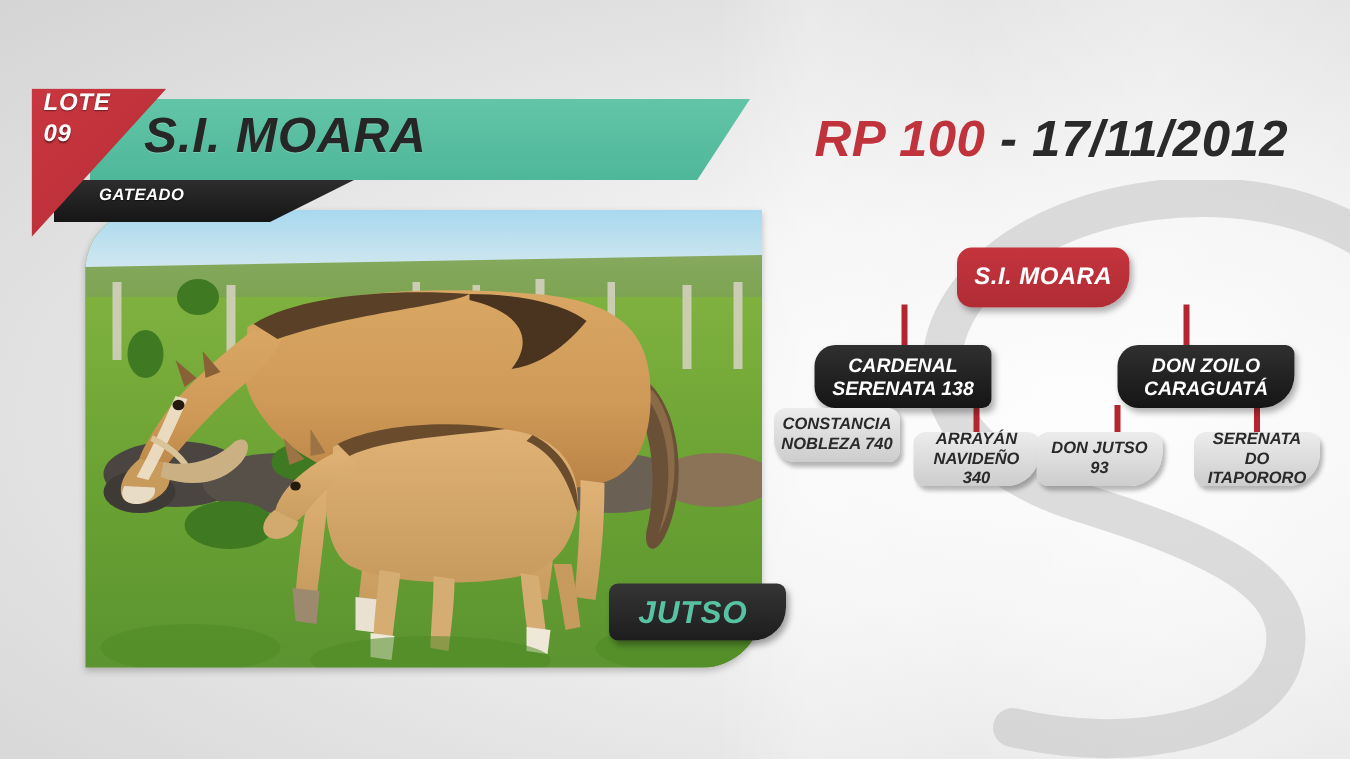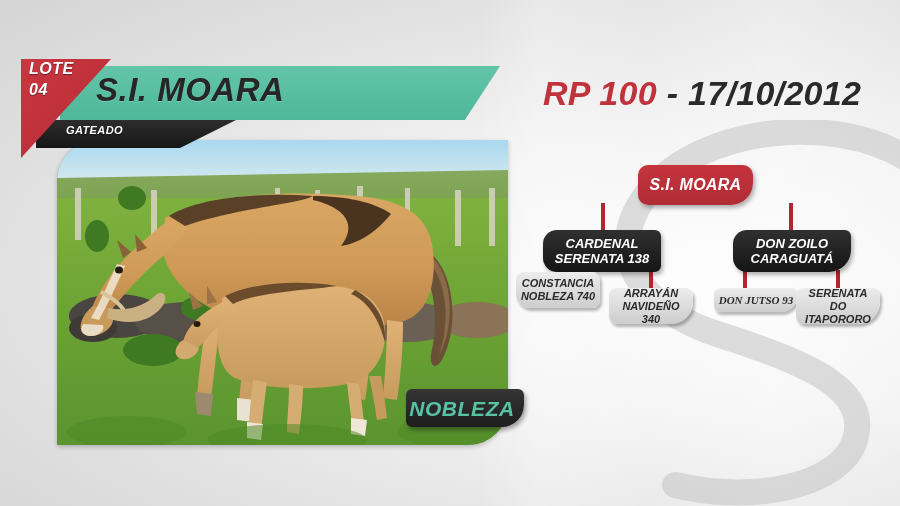--- a/index.html
+++ b/index.html
@@ -111,31 +111,31 @@
     box-shadow:2px 3px 4px rgba(0,0,0,.3);
   }
   .n-mid{
     background:linear-gradient(180deg,#303030 0%,#151515 100%);
     color:#fff;font-size:13px;line-height:15px;
     border-radius:14px 6px 6px 14px;
     box-shadow:2px 3px 4px rgba(0,0,0,.3);
     padding:16px 6px;
   }
   .n-mid.m1{left:38px;top:70px;width:118px;height:42px;}
-  .n-mid.m2{left:228px;top:70px;width:118px;height:42px;border-radius:14px 6px 22px 14px;}
+  .n-mid.m2{left:240px;top:70px;width:118px;height:42px;border-radius:14px 6px 22px 14px;}
   .n-leaf{
     background:linear-gradient(180deg,#ececec 0%,#cdcdcd 100%);
     color:#2a2a2a;font-size:11px;line-height:13px;
     border-radius:8px 8px 8px 8px;
     box-shadow:2px 3px 3px rgba(0,0,0,.28);
     padding:0 4px;
   }
   .n-leaf.l1{left:11px;top:112px;width:84px;height:36px;border-radius:8px 8px 8px 14px;}
   .n-leaf.l2{left:104px;top:128px;width:84px;height:36px;border-radius:8px 8px 22px 8px;justify-content:flex-end;}
-  .n-leaf.l3{left:209px;top:128px;width:84px;height:24px;border-radius:8px 8px 22px 8px;font-family:Liberation Serif, serif;}
+  .n-leaf.l3{left:186px;top:128px;width:84px;height:36px;border-radius:8px 8px 22px 8px;}
   .n-leaf.l4{left:291px;top:128px;width:84px;height:36px;border-radius:8px 8px 22px 8px;}
   .conn{position:absolute;background:#b3262f;width:4px;}
   .c-a{left:96px;top:43px;height:29px;}
   .c-b{left:284px;top:43px;height:29px;}
   .c-c{left:51px;top:110px;height:20px;}
   .c-d{left:144px;top:110px;height:20px;}
   .c-e{left:238px;top:110px;height:20px;}
   .c-f{left:331px;top:110px;height:20px;}
 </style>
 </head>
@@ -145,21 +145,21 @@
 
   <div class="bands"></div>
 
   <svg class="watermark" viewBox="0 0 380 400" xmlns="http://www.w3.org/2000/svg">
     <path d="M330 40 C250 -10 120 10 70 70 C20 130 60 190 140 215 C230 243 290 270 275 320 C262 363 180 385 95 365" fill="none" stroke="#c4c4c4" stroke-width="26" stroke-linecap="round"></path>
   </svg>
 
   <div class="lote"></div>
   <div class="lote-txt">
     <span>LOTE</span>
-    <span>04</span>
+    <span>09</span>
   </div>
 
   <div class="teal"></div>
   <div class="title">S.I. MOARA</div>
 
   <div class="gbar"></div>
   <div class="gtxt">GATEADO</div>
 
   <div class="photo">
     <svg viewBox="0 0 451 305" xmlns="http://www.w3.org/2000/svg">
@@ -276,26 +276,26 @@
 
       <g fill="#4f8a27" opacity=".55">
         <ellipse cx="70" cy="292" rx="60" ry="16"></ellipse>
           <ellipse cx="230" cy="300" rx="80" ry="16"></ellipse>
         <ellipse cx="400" cy="292" rx="60" ry="16"></ellipse>
       </g>
     </svg>
   </div>
 
   <div class="manada">
-    <span>NOBLEZA</span>
+    <span>JUTSO</span>
   </div>
 
   <div class="hdr">
     <span class="rp">RP 100</span>
-    <span class="dt">- 17/10/2012</span>
+    <span class="dt">- 17/11/2012</span>
   </div>
 
   <div class="tree">
     <div class="conn c-a"></div>
     <div class="conn c-b"></div>
     <div class="conn c-c"></div>
     <div class="conn c-d"></div>
     <div class="conn c-e"></div>
     <div class="conn c-f"></div>
 

